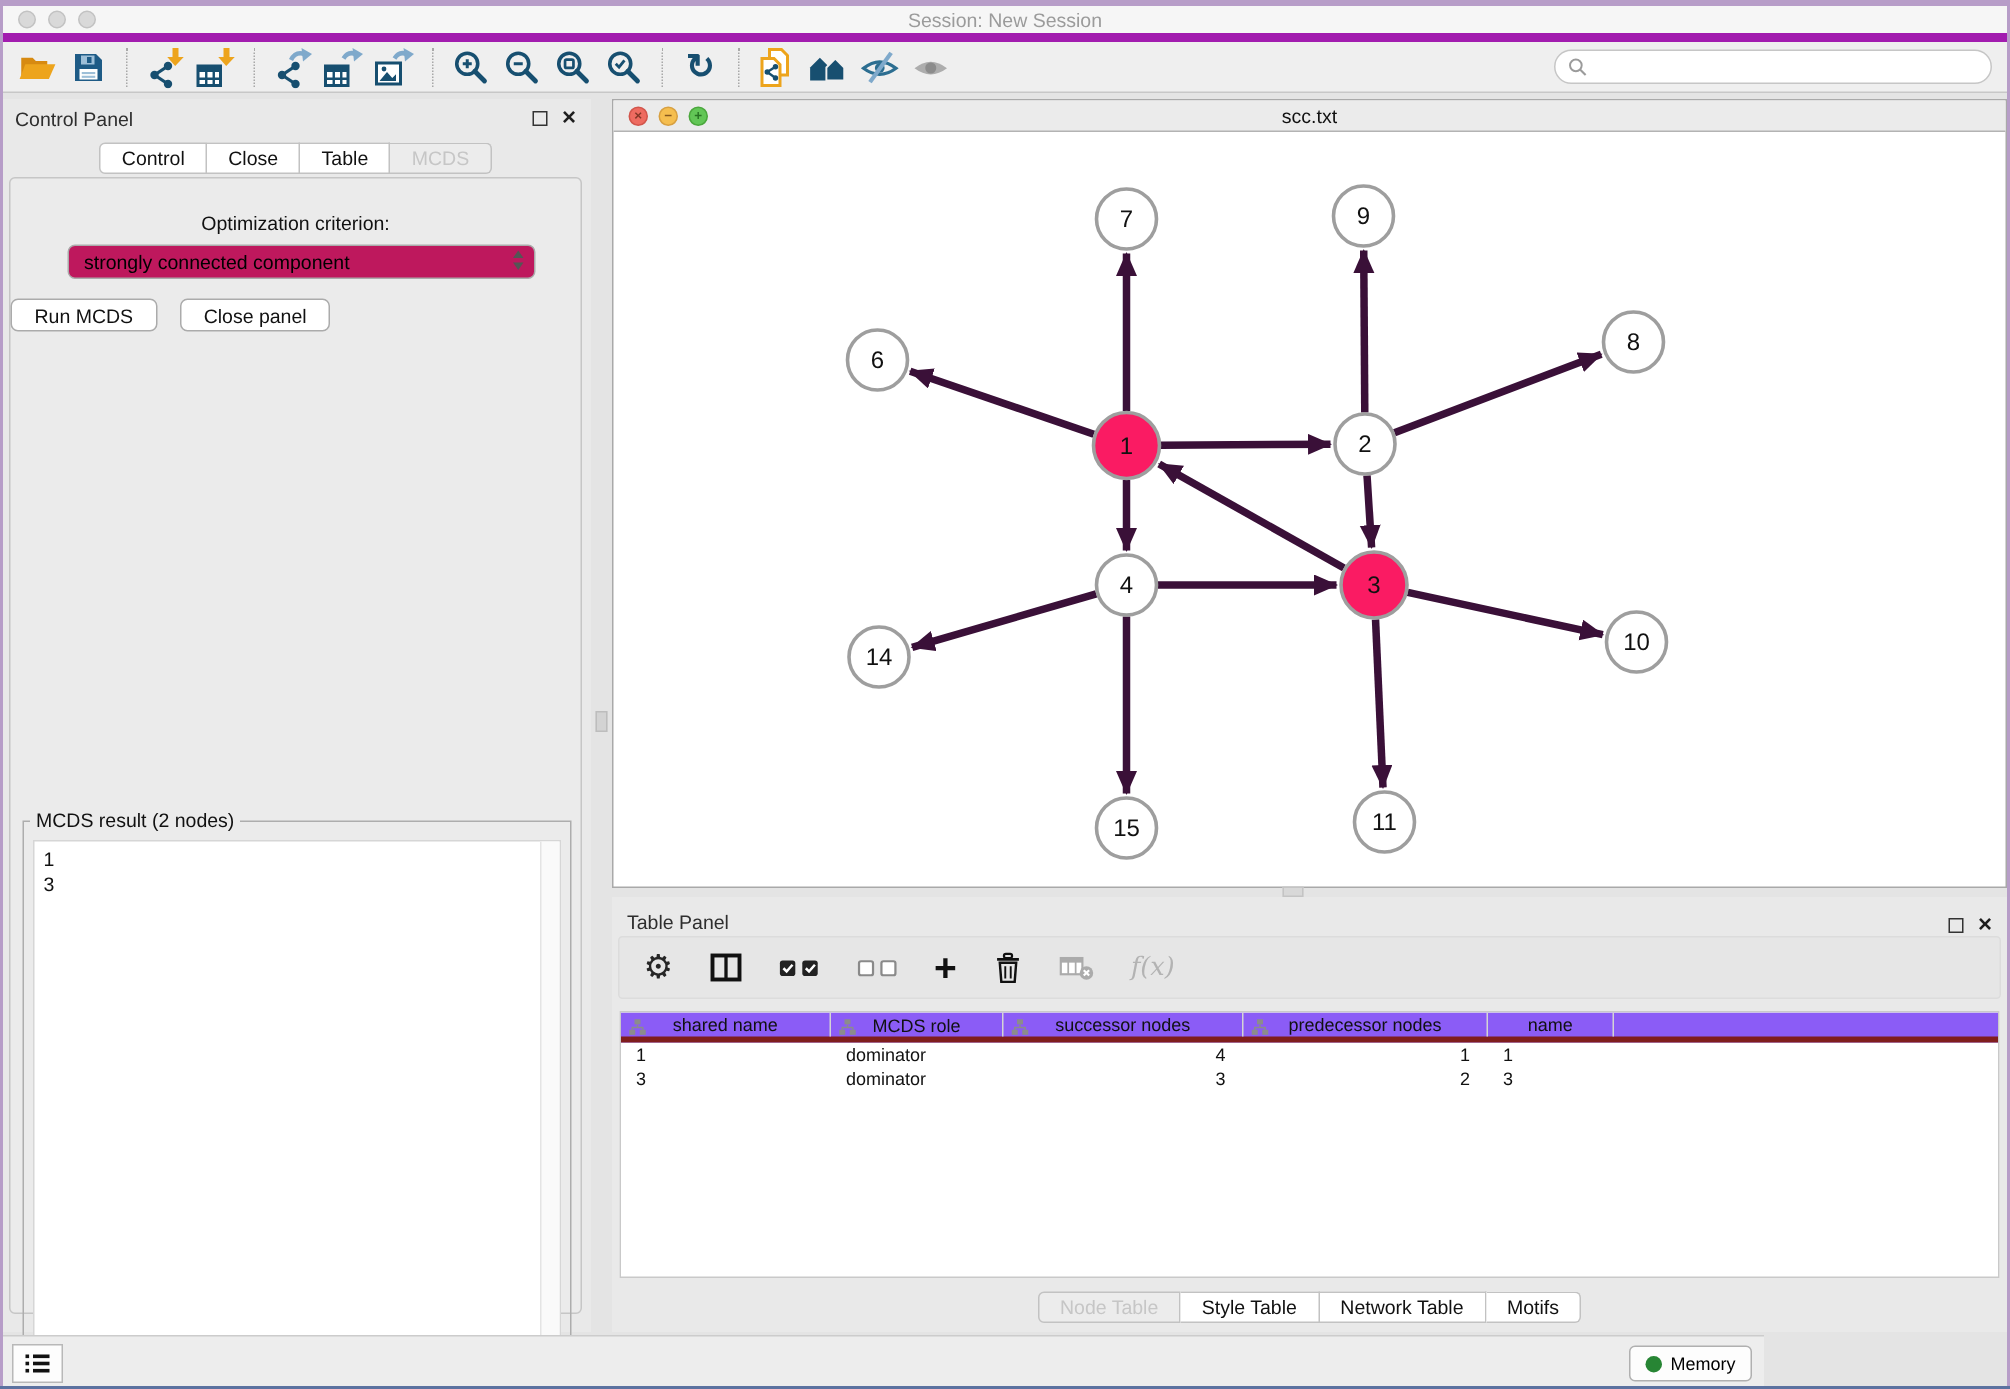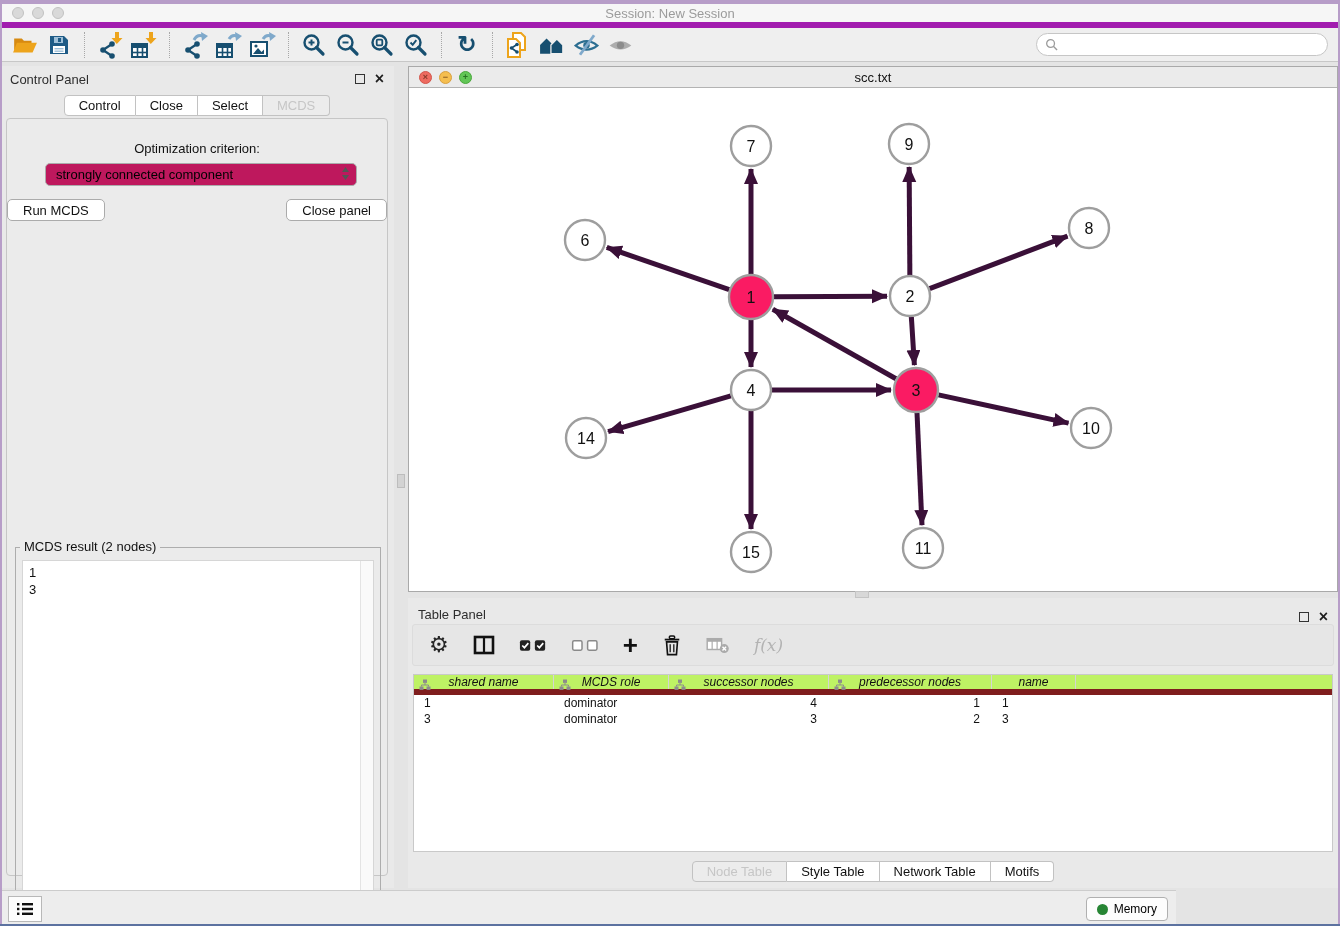--- a/index.html
+++ b/index.html
@@ -36,21 +36,21 @@
   .close-x{font-size:16px;font-weight:bold;color:#1E1E1E;line-height:10px;cursor:pointer;}
   .cp-tabs{display:flex;justify-content:center;margin-top:3px;}
   .seg{height:21px;font-size:13px;background:#fff;border:1px solid #C2C2C2;border-left:none;display:flex;align-items:center;justify-content:center;padding:0 14px;cursor:pointer;color:#111;}
   .seg:first-child{border-left:1px solid #C2C2C2;border-radius:4px 0 0 4px;}
   .seg:last-child{border-radius:0 4px 4px 0;}
   .seg.selected{background:#ECECEC;color:#C6C6C6;}
   .cp-content{position:absolute;left:6px;top:52px;width:382px;height:758px;background:#EBEBEB;border:1px solid #C6C6C6;border-radius:4px;}
   .opt-label{text-align:center;font-size:13px;color:#111;margin-top:22px;}
   .dropdown{position:absolute;left:38px;top:44px;width:312px;height:23px;background:#be185d;border:1px solid #ABABAB;border-radius:5px;display:flex;align-items:center;padding-left:10px;font-size:13px;cursor:pointer;}
   .dd-chevrons{margin-left:auto;margin-right:6px;}
-  .btn-row{position:absolute;left:0;top:80px;width:100%;display:flex;justify-content:space-between;gap:15px;}
+  .btn-row{position:absolute;left:0;top:80px;width:100%;display:flex;justify-content:flex-start;gap:15px;}
   .btn{height:22px;padding:0 15px;background:#fff;border:1px solid #ABABAB;border-radius:5px;font-size:13px;color:#111;cursor:pointer;font-family:"Liberation Sans",sans-serif;}
   .groupbox{position:absolute;left:8px;top:428px;width:366px;height:380px;border:1px solid #ADADAD;}
   .groupbox-legend{position:absolute;left:4px;top:-9px;background:#EBEBEB;padding:0 4px;font-size:13px;color:#111;}
   .result-area{position:absolute;left:6px;top:12px;right:6px;bottom:8px;background:#fff;border:1px solid #D6D6D6;}
   .result-text{font-size:13px;color:#111;padding:3px 6px;white-space:pre;line-height:17px;}
   .result-scrollbar{position:absolute;right:0;top:0;bottom:0;width:13px;background:#FAFAFA;border-left:1px solid #E4E4E4;}
 
   
   .v-splitter{position:absolute;left:394px;top:66px;width:14px;height:822px;background:#E4E4E4;}
   .v-grip{position:absolute;left:3px;top:408px;width:8px;height:14px;background:#D3D3D3;border:1px solid #BDBDBD;}
@@ -69,21 +69,21 @@
 
   
   .table-panel{position:absolute;left:408px;top:598px;width:930px;height:290px;background:#E9E9E9;}
   .tp-header{height:24px;display:flex;align-items:flex-end;padding:0 10px;}
   .tp-toolbar{position:absolute;left:4px;top:26px;right:4px;height:42px;background:#E6E6E6;border:1px solid #DCDCDC;border-radius:3px;display:flex;align-items:center;gap:24px;padding-left:16px;}
   .tp-tbtn{background:transparent;border:none;cursor:pointer;display:flex;align-items:center;justify-content:center;height:30px;}
   .gear-glyph{font-size:22px;color:#262626;line-height:1;}
   .plus-glyph{font-size:26px;font-weight:bold;color:#111;line-height:1;}
   .fx{font-family:"DejaVu Serif",serif;font-style:italic;font-size:17px;color:#B3B3B3;}
   .data-table{position:absolute;left:5px;top:76px;right:5px;height:178px;background:#fff;border:1px solid #C9C9C9;overflow:hidden;}
-  .thead{display:flex;height:20px;background:#bef264;border-bottom:6px solid #7f1d1d;font-style:italic;}
+  .thead{display:flex;height:20px;background:#8b5cf6;border-bottom:4px solid #7f1d1d;}
   .th{position:relative;display:flex;align-items:center;justify-content:center;font-size:12px;color:#111;border-right:1px solid #D4D4D4;height:100%;}
   .th .tree-ic{position:absolute;left:5px;top:4px;}
   .trow{display:flex;height:16px;font-size:12px;color:#111;}
   .td{padding:0 4px;display:flex;align-items:center;height:100%;}
   .tabs-bottom{position:absolute;left:0;right:0;bottom:6px;display:flex;justify-content:center;}
 
   
   .statusbar{position:absolute;left:0;top:890px;width:1176px;height:36px;background:#EDEDED;border-top:1px solid #CCCCCC;}
   .list-btn{position:absolute;left:8px;top:5px;width:34px;height:26px;background:#FDFDFD;border:1px solid #B8B8B8;display:flex;align-items:center;justify-content:center;cursor:pointer;}
   .memory-btn{position:absolute;right:8px;top:6px;height:24px;padding:0 10px;background:#FDFDFD;border:1px solid #B0B0B0;border-radius:4px;display:flex;align-items:center;gap:6px;font-size:12px;cursor:pointer;}
@@ -262,21 +262,21 @@
   <div class="cp-header">
     <span class="panel-title">Control Panel</span>
     <span class="panel-header-btns">
       <span class="float-box"></span>
       <span class="close-x">×</span>
     </span>
   </div>
   <div class="cp-tabs">
     <div class="seg">Control</div>
     <div class="seg">Close</div>
-    <div class="seg">Select</div>
+    <div class="seg">Table</div>
     <div class="seg selected">MCDS</div>
   </div>
   <div class="cp-content">
     <div class="opt-label">Optimization criterion:</div>
     <div class="dropdown">
       <span>strongly connected component</span>
       <span class="dd-chevrons">
         <svg width="9" height="15" viewBox="0 0 9 15">
             <polygon points="4.5,1 8,6 1,6" fill="#555"></polygon>
             <polygon points="4.5,14 8,9 1,9" fill="#555"></polygon>

